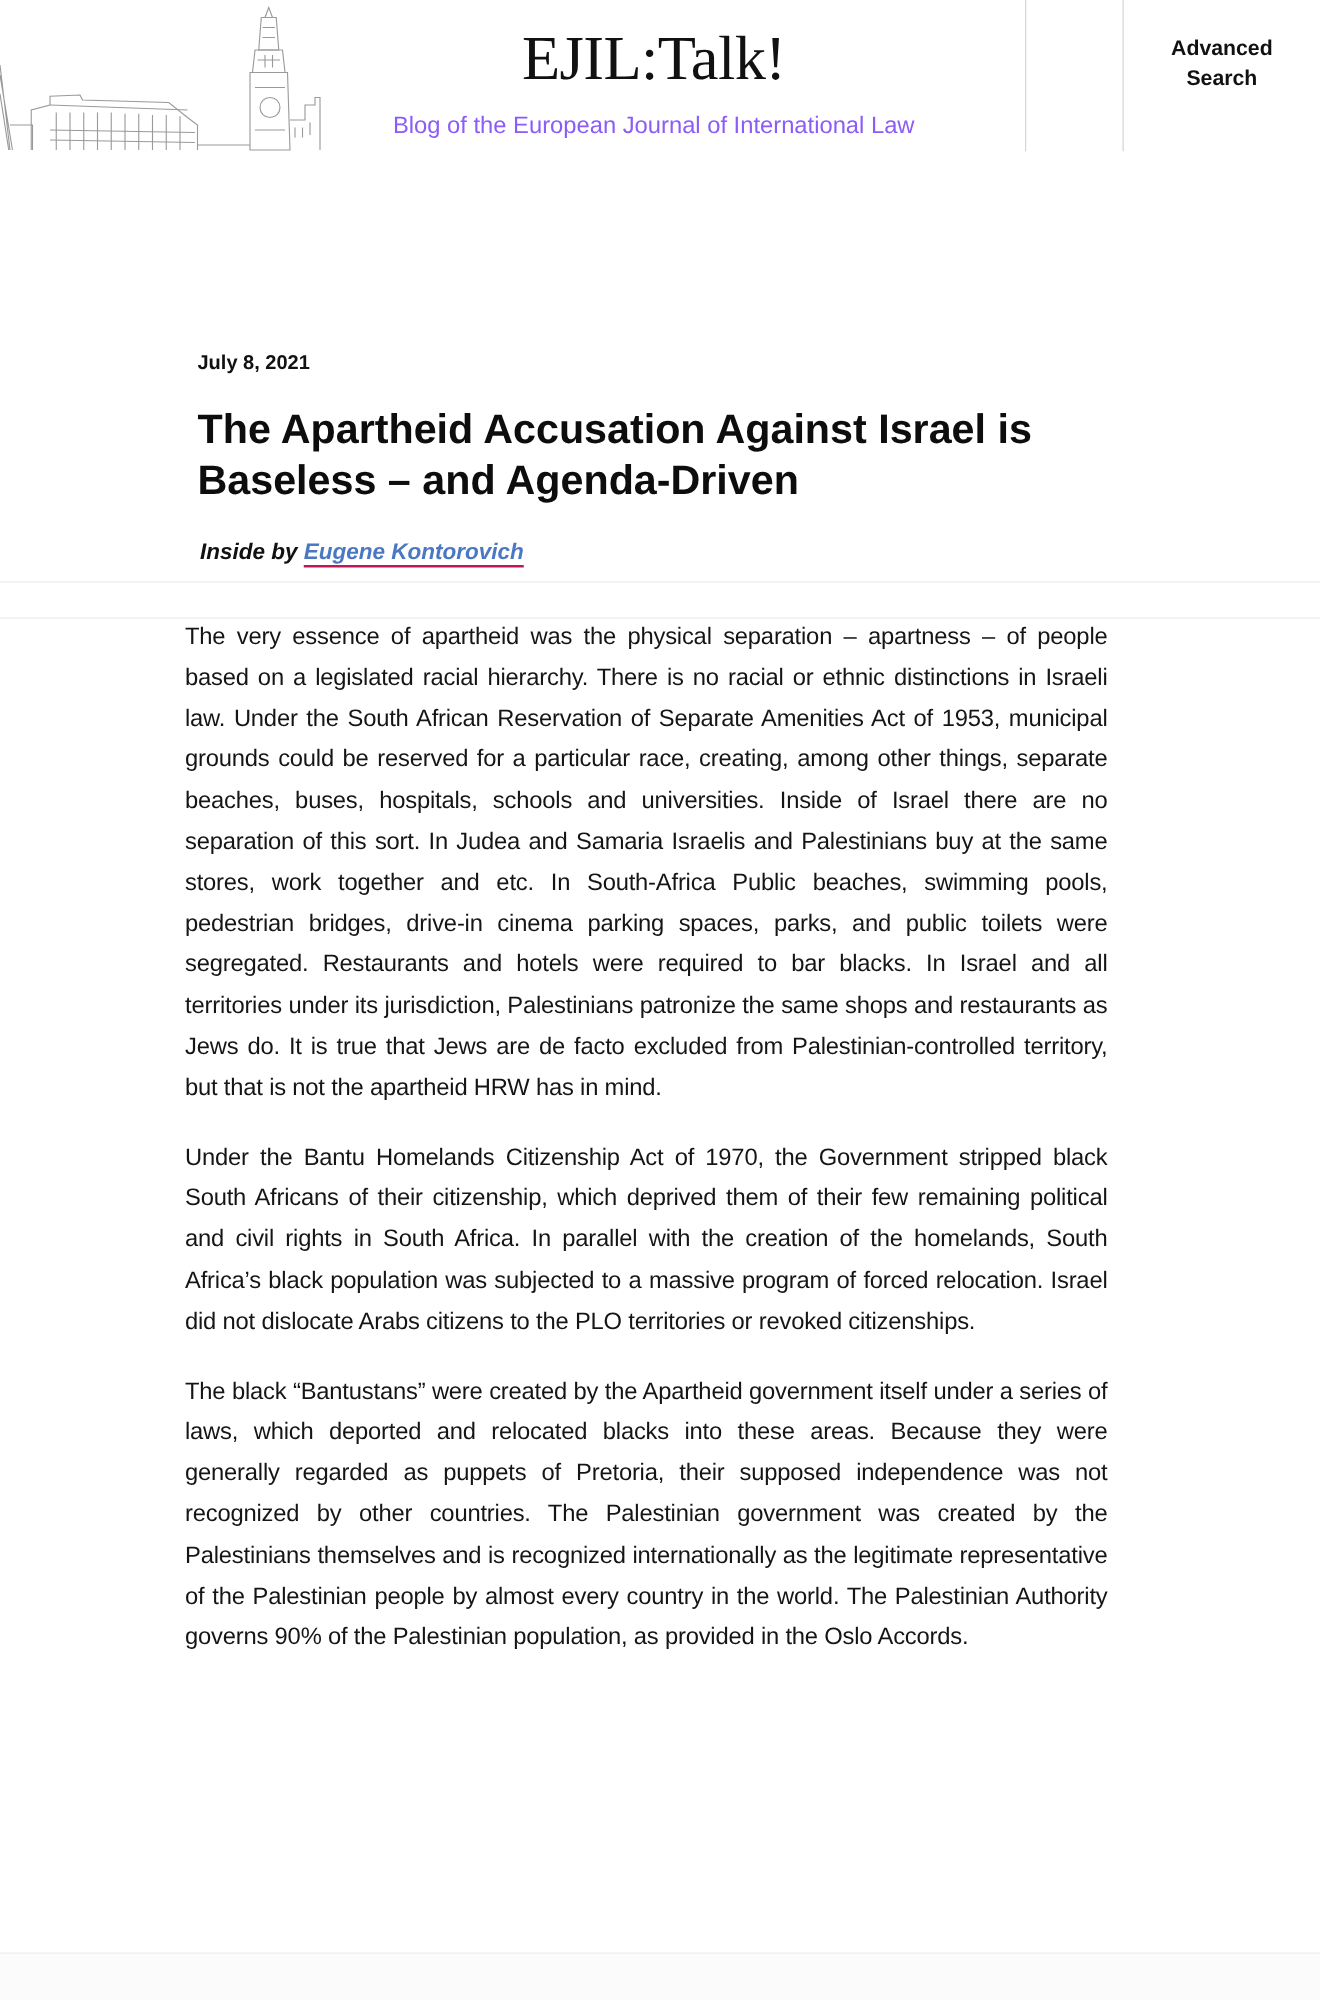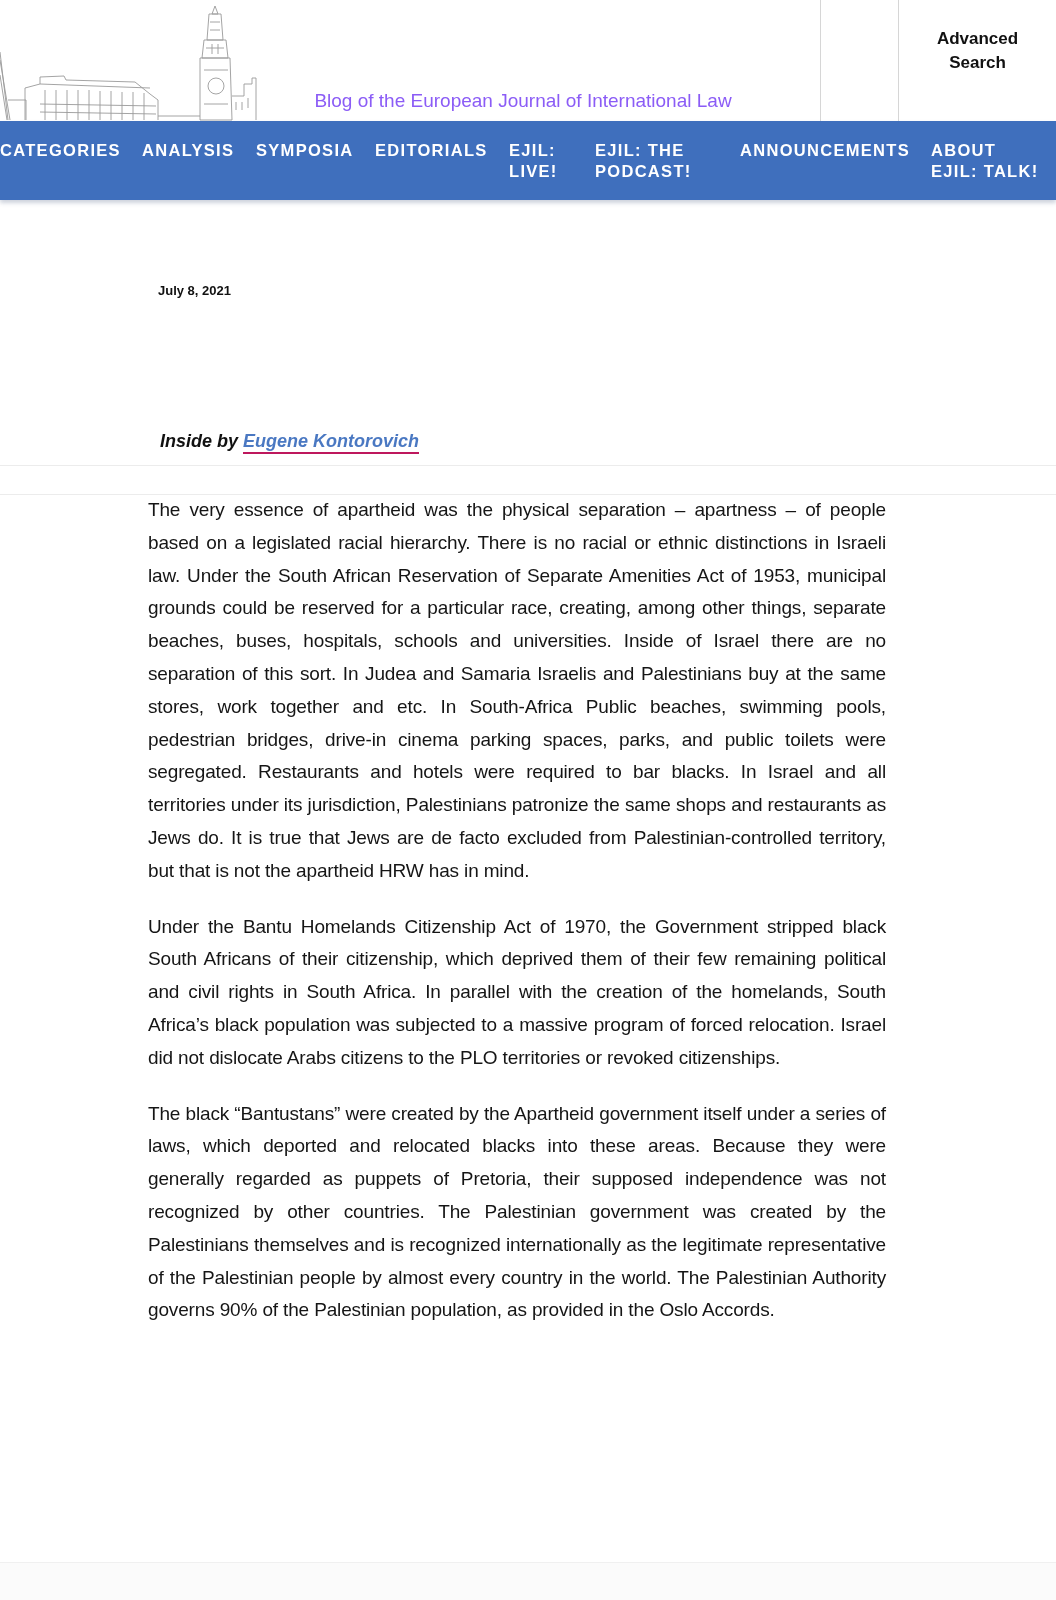--- a/index.html
+++ b/index.html
@@ -62,21 +62,21 @@
     .nav-item.n2 { left: 256px; }
     .nav-item.n3 { left: 375px; }
     .nav-item.n4 { left: 509px; }
     .nav-item.n5 { left: 595px; }
     .nav-item.n6 { left: 740px; }
     .nav-item.n7 { left: 931px; }
 
     
     .post-date {
       position: absolute; left: 158px; top: 280px;
-      font-weight: bold; font-size: 13px; line-height: 22px; color: #111111;
+      font-weight: bold; font-size: 16px; line-height: 22px; color: #111111;
     }
     .post-title {
       position: absolute; left: 158px; top: 322px; width: 740px;
       font-weight: bold; font-size: 33px; line-height: 41px; color: #0d0d0d;
     }
     .byline {
       position: absolute; left: 160px; top: 430px;
       font-weight: bold; font-style: italic; font-size: 18px; line-height: 22px; color: #111111;
     }
     .byline .author-link {
@@ -127,46 +127,35 @@
         <path d="M200,58 L230,58 L232,120 L200,120 Z"></path>
         <circle cx="216" cy="86" r="8"></circle>
         <path d="M204,70 L228,70 M204,104 L228,104 M210,22 L220,22 M210,30 L220,30 M206,48 L224,48"></path>
         <path d="M212,44 L212,54 M218,44 L218,54"></path>
 
         <path d="M232,96 L244,96 L244,84 L252,84 L252,78 L256,78 L256,120"></path>
         <path d="M236,102 L236,110 M242,102 L242,110 M248,98 L248,108"></path>
       </g>
     </svg>
 
+    <div class="site-title">EJIL:Talk!</div>
     <div class="site-tagline">Blog of the European Journal of International Law</div>
 
     <div class="header-sep s1"></div>
     <div class="header-sep s2"></div>
 
     <div class="advanced-search">
       <span style="white-space: pre-line;">Advanced
 Search</span>
     </div>
   </header>
 
-  <nav class="main-nav">
-    <a class="nav-item n0">CATEGORIES</a>
-    <a class="nav-item n1">ANALYSIS</a>
-    <a class="nav-item n2">SYMPOSIA</a>
-    <a class="nav-item n3">EDITORIALS</a>
-    <a class="nav-item n4">EJIL:
-LIVE!</a>
-    <a class="nav-item n5">EJIL: THE
-PODCAST!</a>
-    <a class="nav-item n6">ANNOUNCEMENTS</a>
-    <a class="nav-item n7">ABOUT
-EJIL: TALK!</a>
-  </nav>
 
   <div class="post-date">July 8, 2021</div>
+  <h1 class="post-title">The Apartheid Accusation Against Israel is Baseless – and Agenda-Driven</h1>
   <div class="byline">
     <span>Inside by </span><a class="author-link">Eugene Kontorovich</a>
   </div>
 
   <div class="rule r1"></div>
   <div class="rule r2"></div>
 
   <article class="article-body">
     <p>The very essence of apartheid was the physical separation – apartness – of people based on a legislated racial hierarchy. There is no racial or ethnic distinctions in Israeli law. Under the South African Reservation of Separate Amenities Act of 1953, municipal grounds could be reserved for a particular race, creating, among other things, separate beaches, buses, hospitals, schools and universities. Inside of Israel there are no separation of this sort. In Judea and Samaria Israelis and Palestinians buy at the same stores, work together and etc. In South-Africa Public beaches, swimming pools, pedestrian bridges, drive-in cinema parking spaces, parks, and public toilets were segregated. Restaurants and hotels were required to bar blacks. In Israel and all territories under its jurisdiction, Palestinians patronize the same shops and restaurants as Jews do. It is true that Jews are de facto excluded from Palestinian-controlled territory, but that is not the apartheid HRW has in mind.</p>
     <p>Under the Bantu Homelands Citizenship Act of 1970, the Government stripped black South Africans of their citizenship, which deprived them of their few remaining political and civil rights in South Africa. In parallel with the creation of the homelands, South Africa’s black population was subjected to a massive program of forced relocation. Israel did not dislocate Arabs citizens to the PLO territories or revoked citizenships.</p>

